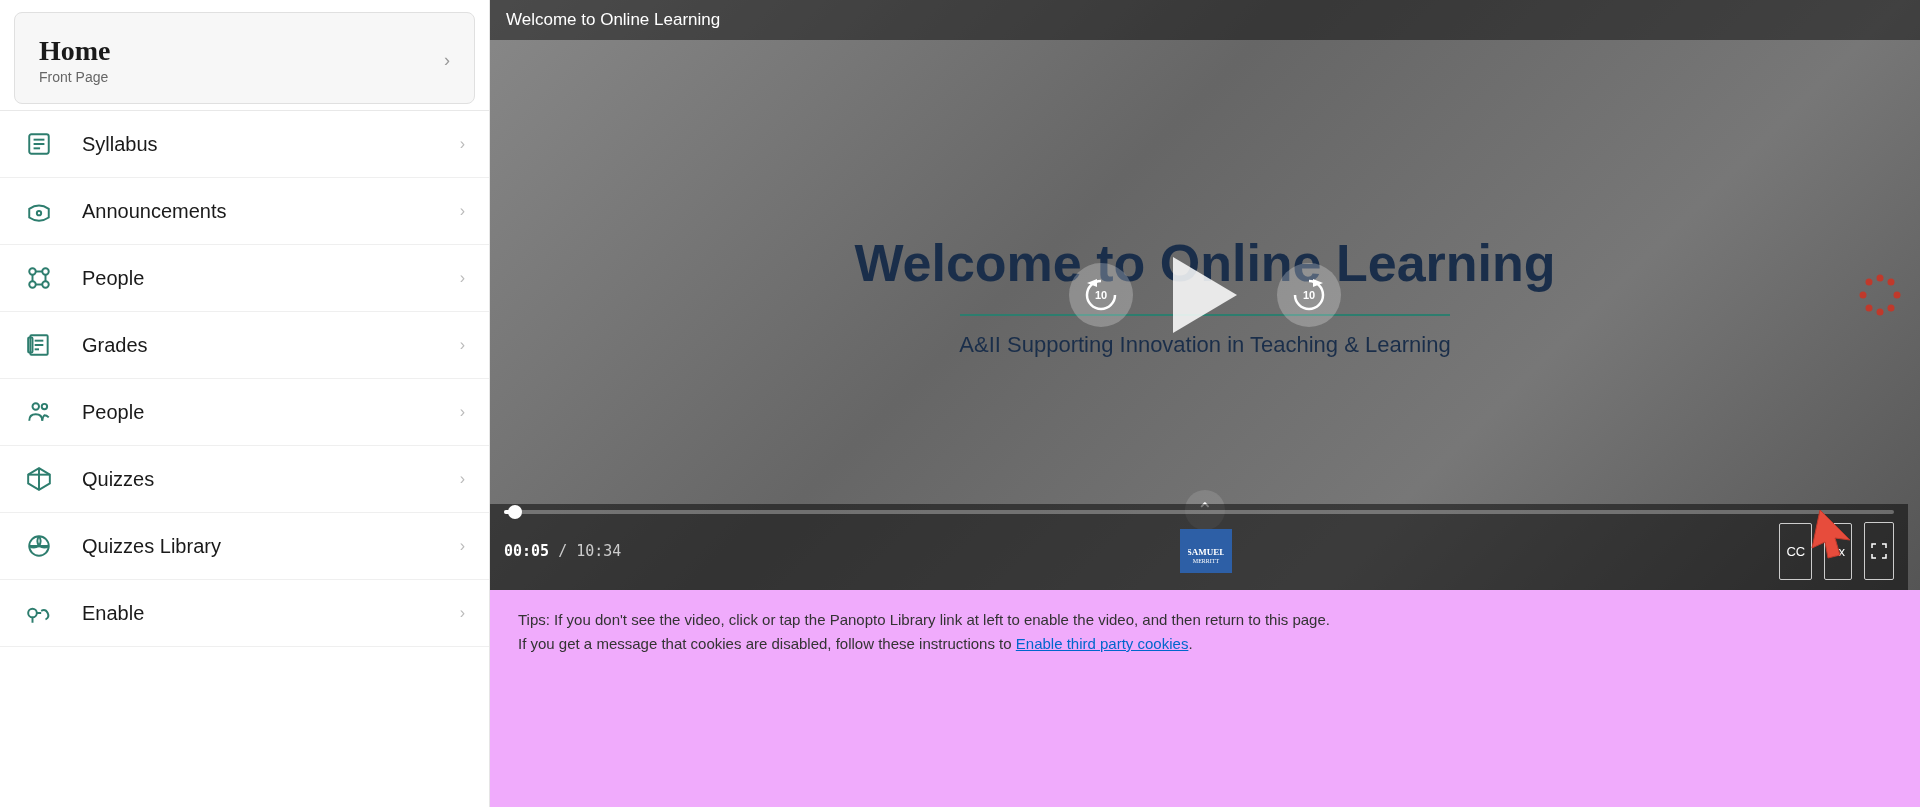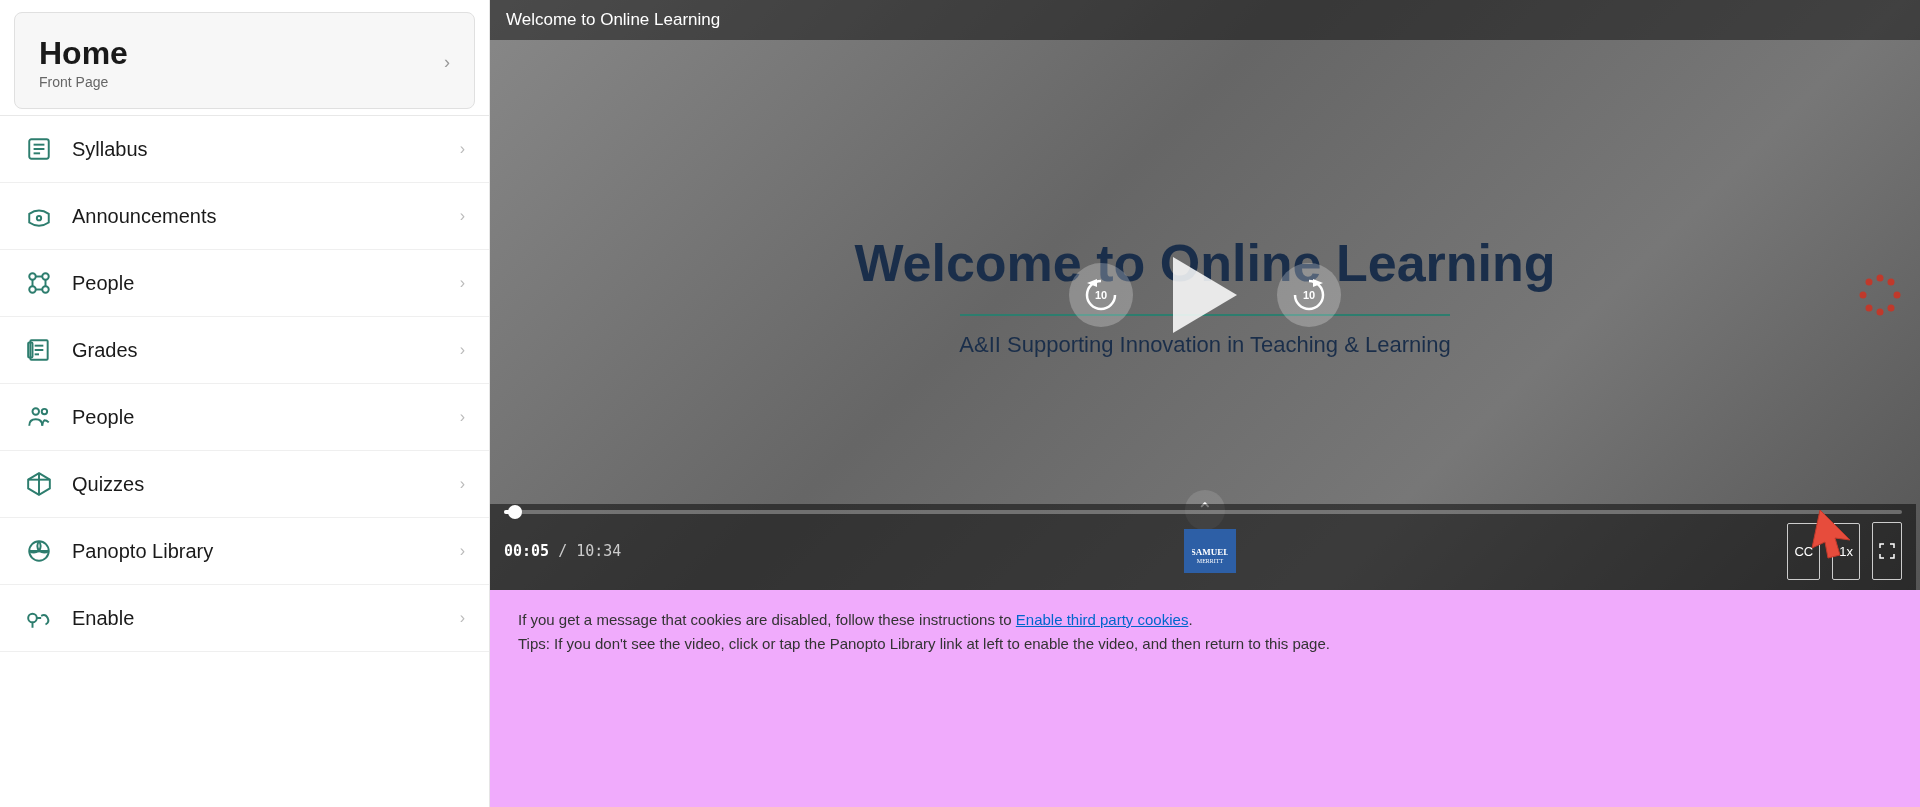--- a/index.html
+++ b/index.html
@@ -26,23 +26,24 @@
       background: #f7f7f7;
       border: 1.5px solid #e0e0e0;
       border-radius: 8px;
       margin: 12px 14px 6px 14px;
       display: flex;
       align-items: center;
       justify-content: space-between;
       cursor: pointer;
     }
     .sidebar-home-text .title {
-      font-size: 32px;
+      font-size: 28px;
       font-weight: 700;
       color: #1a1a1a;
+      font-family: Liberation Serif, serif;
     }
     .sidebar-home-text .subtitle {
       font-size: 14px;
       color: #666;
       margin-top: 2px;
     }
     .chevron {
       color: #999;
       font-size: 18px;
     }
@@ -57,21 +58,21 @@
       display: flex;
       align-items: center;
       padding: 18px 24px;
       border-bottom: 1px solid #efefef;
       cursor: pointer;
       justify-content: space-between;
     }
     .sidebar-item-left {
       display: flex;
       align-items: center;
-      gap: 18px;
+      gap: 28px;
     }
     .sidebar-item-icon {
       width: 30px;
       height: 30px;
       display: flex;
       align-items: center;
       justify-content: center;
       color: #2d7d6e;
     }
     .sidebar-item-label {
@@ -192,21 +193,21 @@
       width: 48px;
       height: 48px;
       z-index: 20;
     }
 
     
     .video-bottom-controls {
       position: absolute;
       bottom: 0;
       left: 0;
-      right: 4px;
+      right: 12px;
       padding: 6px 14px 10px 14px;
       background: rgba(0,0,0,0.5);
       z-index: 20;
     }
 
     .progress-bar-container {
       width: 100%;
       height: 4px;
       background: rgba(255,255,255,0.3);
       border-radius: 2px;
@@ -428,21 +429,21 @@
     <div class="sidebar-item-left">
       <span class="sidebar-item-icon">
         <svg width="26" height="26" viewBox="0 0 24 24" fill="none" stroke="#2d7d6e" stroke-width="1.8">
           <circle cx="12" cy="12" r="9"></circle>
           <path d="M12 3 Q15 7 12 12 Q9 7 12 3"></path>
           <line x1="3" y1="12" x2="21" y2="12"></line>
           <path d="M12 12 Q7 15 3 12"></path>
           <path d="M12 12 Q17 15 21 12"></path>
         </svg>
       </span>
-      <span class="sidebar-item-label">Panopto Library</span>
+      <span class="sidebar-item-label">Quizzes Library</span>
     </div>
     <span class="sidebar-item-chevron">›</span>
   </div>
 
   <div class="sidebar-item">
     <div class="sidebar-item-left">
       <span class="sidebar-item-icon">
         <svg width="26" height="26" viewBox="0 0 24 24" fill="none" stroke="#2d7d6e" stroke-width="1.8">
           <circle cx="6" cy="12" r="4"></circle>
           <line x1="10" y1="12" x2="14" y2="12"></line>
@@ -557,20 +558,20 @@
     <div class="red-arrow">
       <svg width="60" height="60" viewBox="0 0 60 60">
         <path d="M 20 10 L 50 40 L 35 38 L 40 55 L 28 58 L 25 42 L 12 48 Z" fill="#e74c3c" stroke="#c0392b" stroke-width="1"></path>
       </svg>
     </div>
 
   </div>
 
   <div class="tips-section">
     <p>
+      <span>Tips: If you don't see the video, click or tap the Panopto Library link at left to enable the video, and then return to this page.</span>
+    </p>
+    <p>
       <span>If you get a message that cookies are disabled, follow these instructions to </span><a class="tips-link">Enable third party cookies</a><span>.</span>
     </p>
-    <p>
-      <span>Tips: If you don't see the video, click or tap the Panopto Library link at left to enable the video, and then return to this page.</span>
-    </p>
   </div>
 
 </main>
 
 </body></html>

